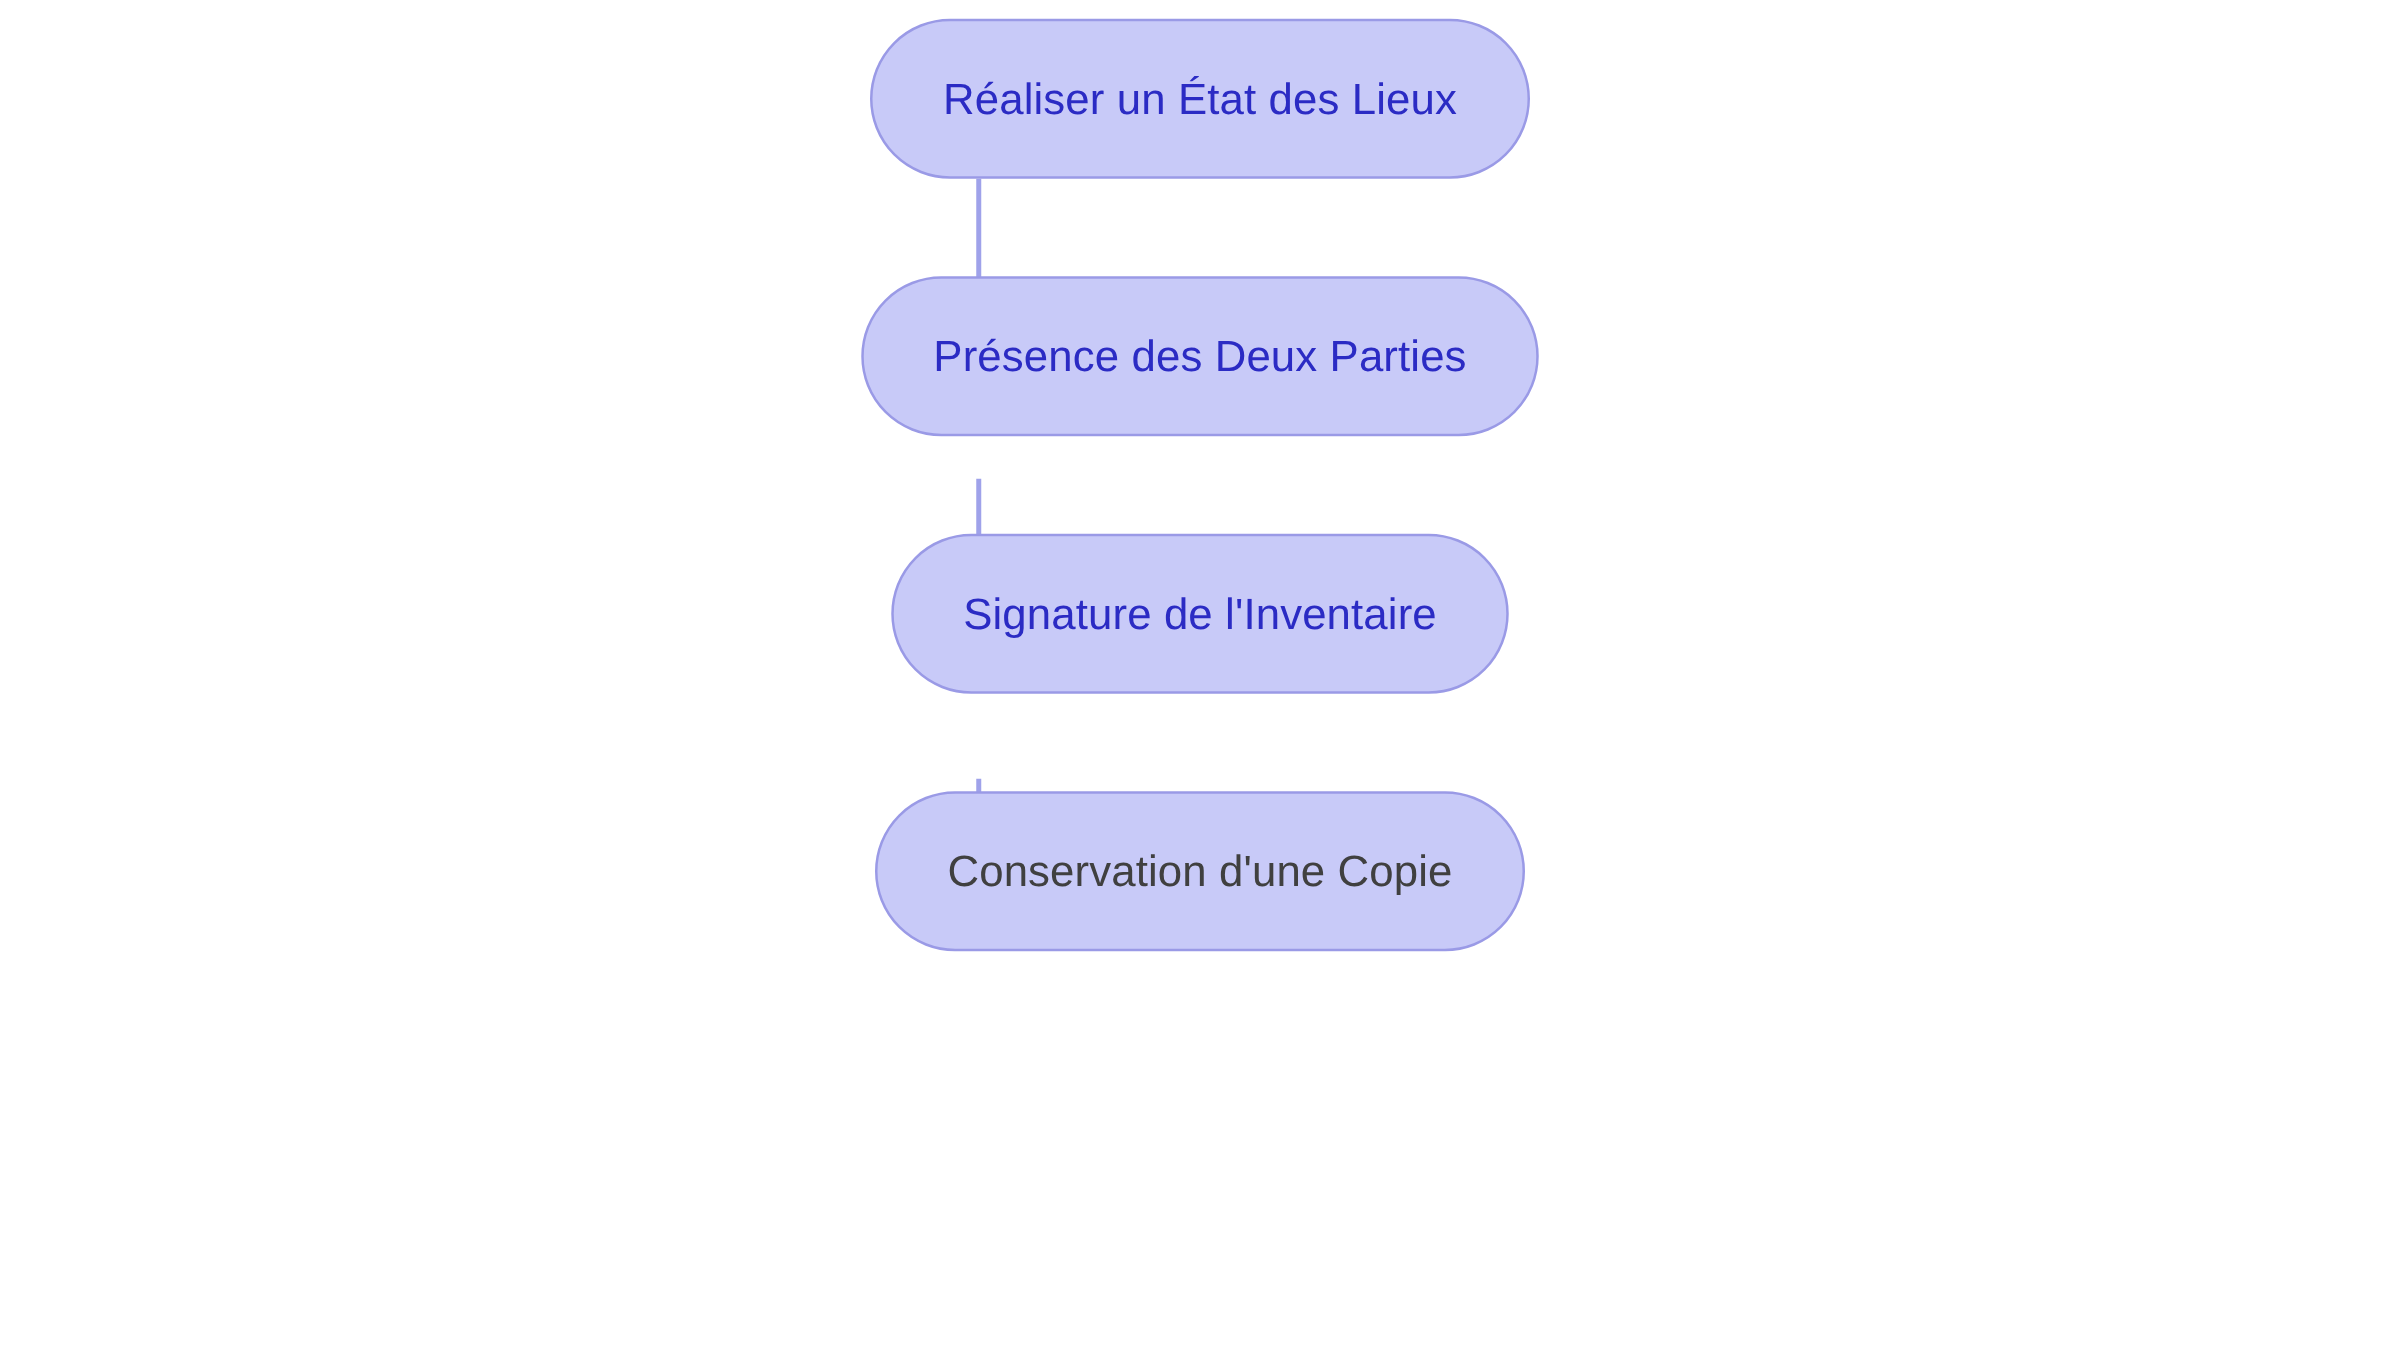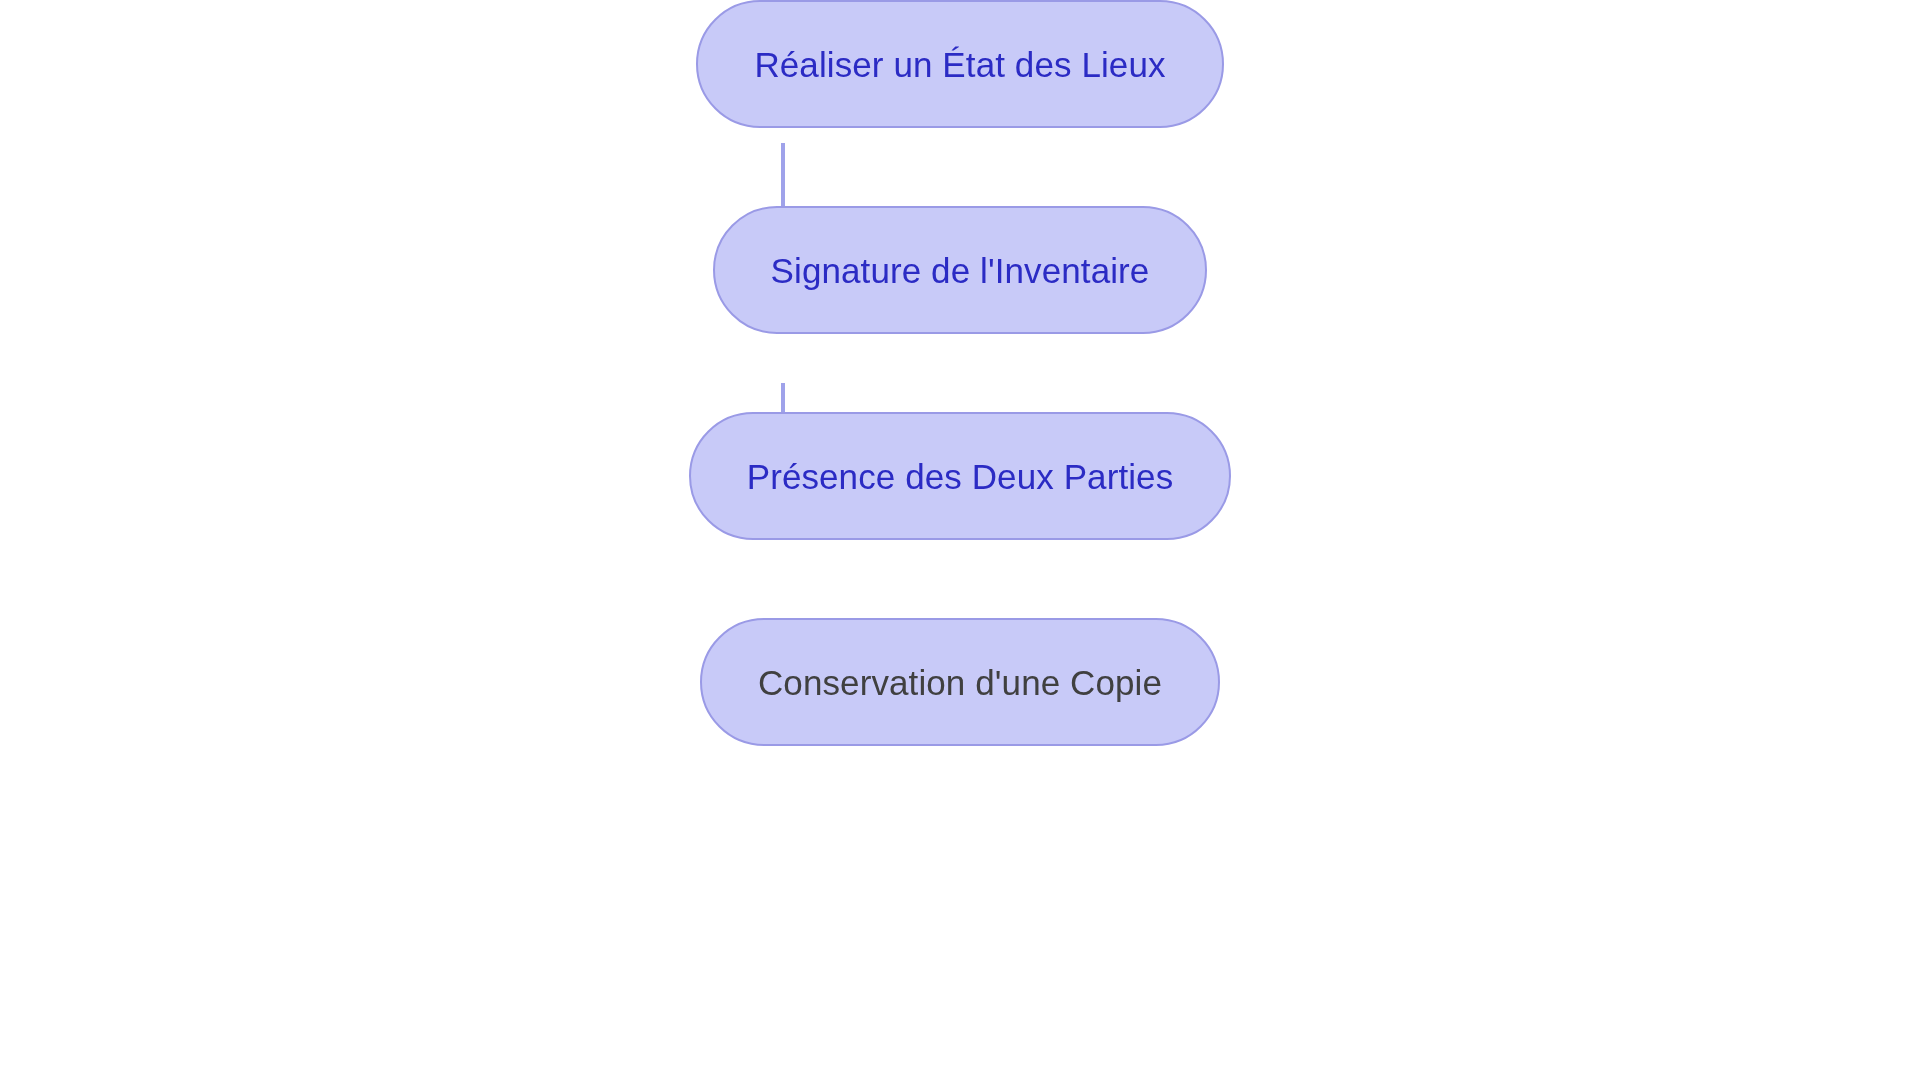--- a/index.html
+++ b/index.html
@@ -50,21 +50,21 @@
   .node-label {
     color: #2b2bc4;
     font-size: 35px;
     font-weight: 400;
     line-height: 1;
     white-space: nowrap;
     letter-spacing: 0.1px;
   }
 
   
-  .node-1 { }
+  .node-1 { margin-top: 15px; }
   .node-2 { margin-top: 78px; }
   .node-3 { margin-top: 78px; }
   .node-4 { margin-top: 78px; }
 
   
   .connector {
     position: absolute;
     left: 0;
     top: 0;
     width: 1920px;
@@ -90,26 +90,26 @@
 
     <line x1="783" y1="623" x2="783" y2="708" stroke="#9fa2ea" stroke-width="4" marker-end="url(#arrowhead)"></line>
   </svg>
 
   <div class="flow-column">
 
     <div class="node node-1" style="background: rgb(200, 202, 248); border-color: rgb(154, 154, 230);">
       <span class="node-label" style="color: rgb(43, 43, 196);">Réaliser un État des Lieux</span>
     </div>
 
+    <div class="node node-2" style="background: rgb(200, 202, 248); border-color: rgb(154, 154, 230);">
+      <span class="node-label" style="color: rgb(43, 43, 196);">Présence des Deux Parties</span>
+    </div>
+
     <div class="node node-3" style="background: rgb(200, 202, 248); border-color: rgb(154, 154, 230);">
       <span class="node-label" style="color: rgb(43, 43, 196);">Signature de l'Inventaire</span>
-    </div>
-
-    <div class="node node-2" style="background: rgb(200, 202, 248); border-color: rgb(154, 154, 230);">
-      <span class="node-label" style="color: rgb(43, 43, 196);">Présence des Deux Parties</span>
     </div>
 
     <div class="node node-4" style="background: rgb(200, 202, 248); border-color: rgb(154, 154, 230);">
       <span class="node-label" style="color: #404040;">Conservation d'une Copie</span>
     </div>
 
   </div>
 </div>
 
 </body></html>

